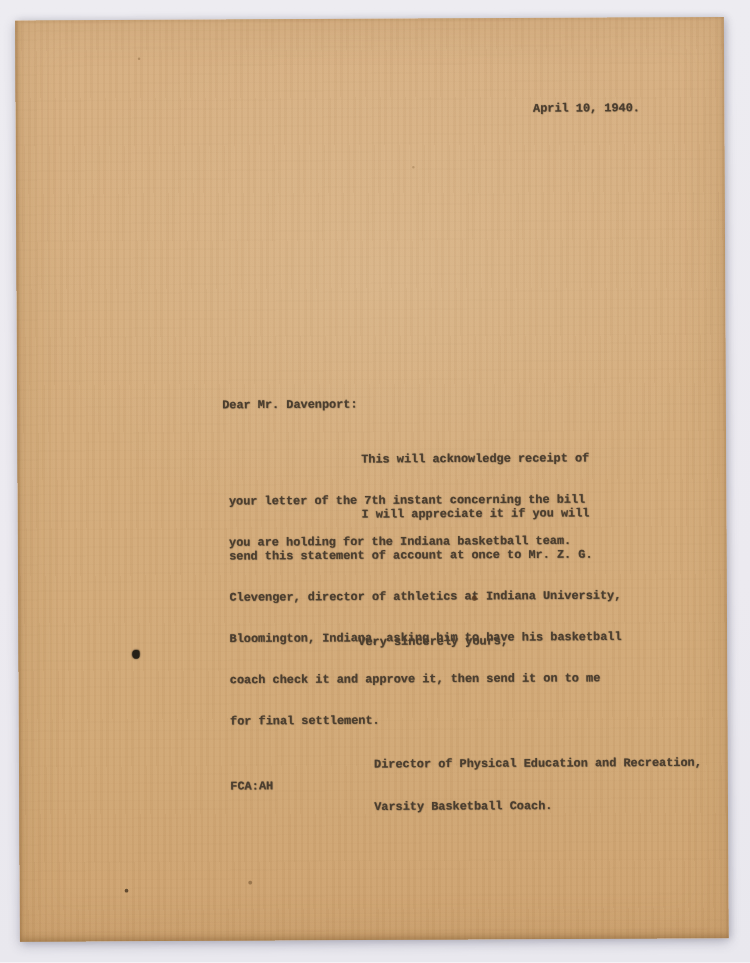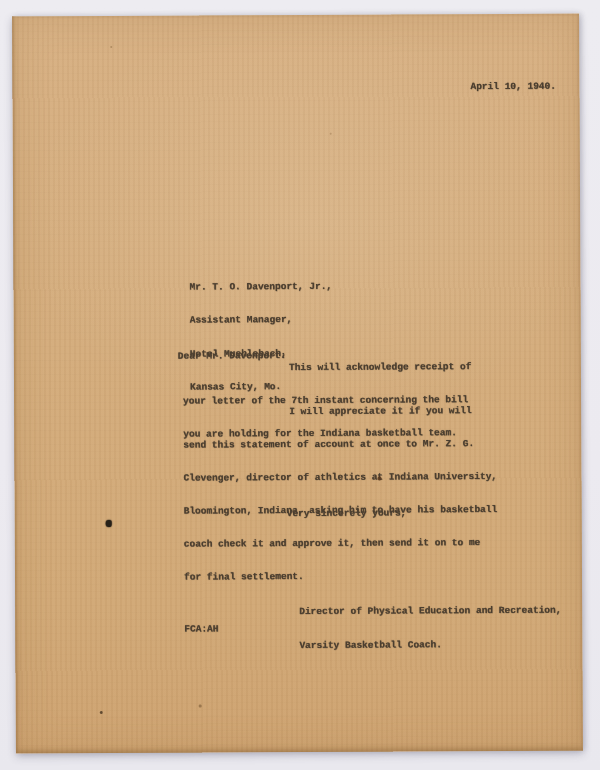--- a/index.html
+++ b/index.html
@@ -55,43 +55,37 @@
     left: 91px; top: 504px;
     width: 6px; height: 7px;
     border-radius: 58% 45% 52% 60%;
   }
   .speck { position: absolute; border-radius: 50%; }
   .speck-a { left: 363px; top: 462px; width: 3.5px; height: 3.5px; background: rgba(88,56,30,0.85); }
   .speck-b { left: 84px;  top: 695px; width: 3px;  height: 3px;  background: rgba(70,52,32,0.8); }
   .speck-c { left: 183px; top: 689px; width: 2.5px; height: 2.5px; background: rgba(120,88,52,0.6); }
   .speck-d { left: 98px;  top: 30px;  width: 2px;  height: 2px;  background: rgba(140,105,65,0.5); }
   .speck-e { left: 317px; top: 118px; width: 2px;  height: 2px;  background: rgba(150,115,75,0.45); }
-  .pos-date      { left: 414px; top: 67px; margin-left: 44px; }
+  .pos-date      { left: 414px; top: 67px; }
   .pos-address   { left: 176px; top: 244px; }
-  .pos-salute    { left: 164px; top: 303px; margin-top: 32px; }
+  .pos-salute    { left: 164px; top: 303px; }
   .pos-p1        { left: 169px; top: 325px; }
   .pos-p2        { left: 169px; top: 369px; }
   .pos-closing   { left: 272px; top: 493px; }
   .pos-initials  { left: 169px; top: 608px; }
   .pos-signature { left: 284px; top: 569px; }
 </style>
 </head>
 <body>
 
 <div class="scene">
   <div class="paper">
 
     <div class="type pos-date">April 10, 1940.</div>
 
-    <div class="type addr pos-address">
-      <div class="line">Mr. T. O. Davenport, Jr.,</div>
-      <div class="line">Assistant Manager,</div>
-      <div class="line">Hotel Muehlebach,</div>
-      <div class="line">Kansas City, Mo.</div>
-    </div>
 
     <div class="type pos-salute">Dear Mr. Davenport:</div>
 
     <div class="type pos-p1">
       <div class="line indent-1">This will acknowledge receipt of</div>
       <div class="line">your letter of the 7th instant concerning the bill</div>
       <div class="line">you are holding for the Indiana basketball team.</div>
     </div>
 
     <div class="type pos-p2">

